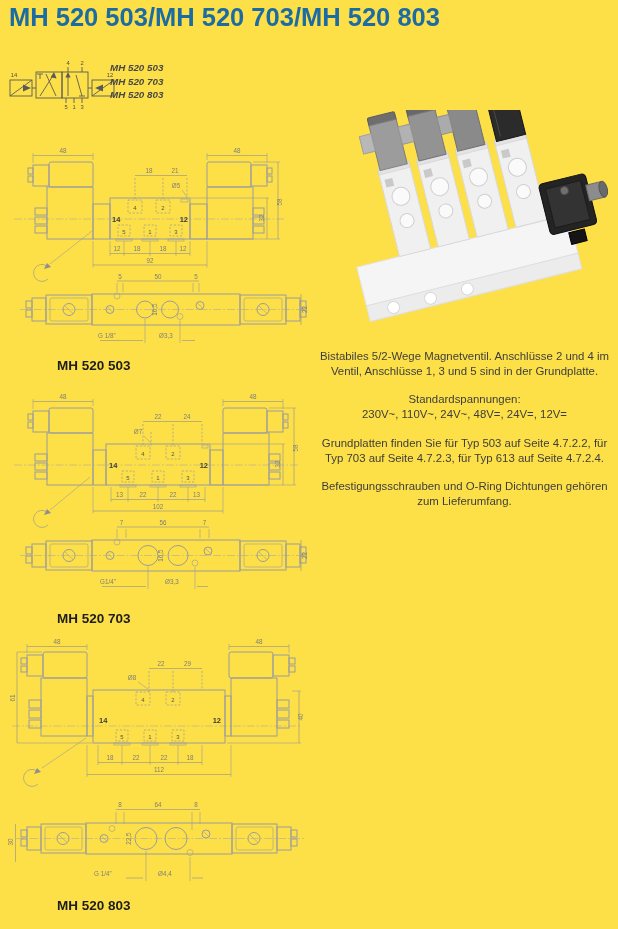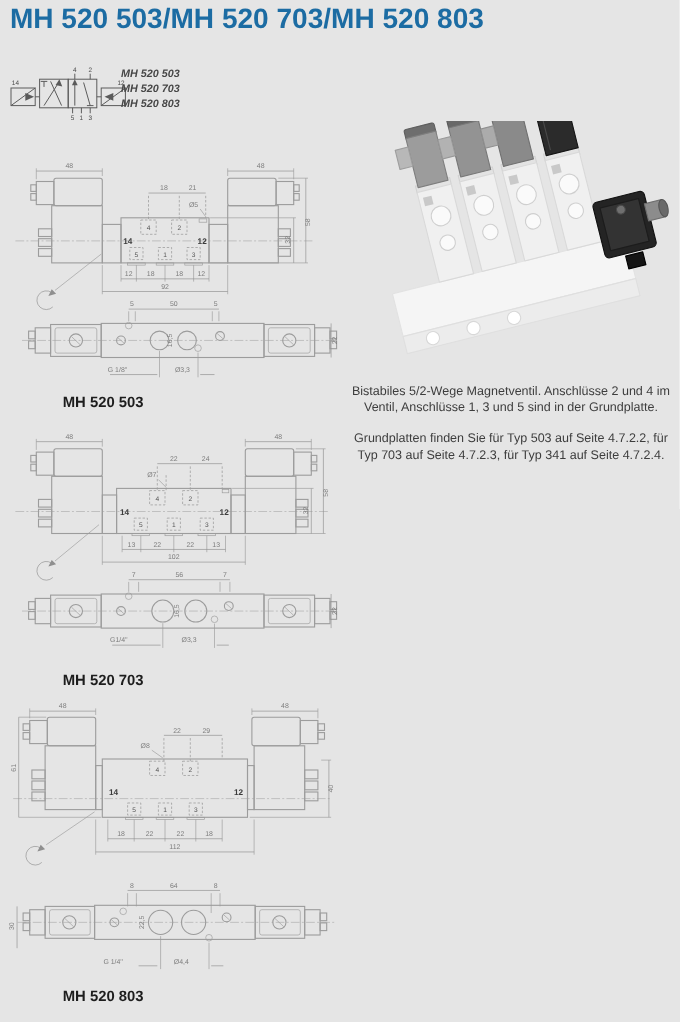--- a/index.html
+++ b/index.html
@@ -1,16 +1,16 @@
 <!DOCTYPE html>
 <html><head>
 <meta charset="utf-8">
 <style>
   html,body{margin:0;padding:0;background:#fff;}
-  .page{position:relative;width:618px;height:929px;background:#e5e5e5;overflow:hidden;
+  .page{position:relative;width:618px;height:929px;background:#fde047;overflow:hidden;
         font-family:"Liberation Sans",sans-serif;}
   .title{position:absolute;left:9px;top:3px;font-size:25.5px;font-weight:bold;color:#1c6ca3;white-space:nowrap;}
   .variants{position:absolute;left:110px;top:61px;font-style:italic;font-weight:bold;
             font-size:9.8px;color:#474747;line-height:13.5px;}
   .cap{position:absolute;font-weight:bold;font-size:13.5px;color:#1d1d1d;}
   .info{position:absolute;left:313px;top:349px;width:303px;font-size:11.4px;line-height:1.33;color:#3d3d3d;}
   .info p{margin:0 0 13px 0;white-space:pre-line;text-align:center;}
   
   .tdraw{position:absolute;}
   .tdraw rect,.tdraw line,.tdraw circle,.tdraw path{fill:none;stroke:#9c9c9c;stroke-width:1;}
@@ -538,16 +538,19 @@
         <circle cx="234" cy="104" r="4" fill="#6f6f6f" stroke="#4a4a4a"></circle>
         <rect x="256" y="104" width="16" height="16" fill="#8c8c8c" stroke="#6f6f6f"></rect>
         <ellipse cx="272" cy="112" rx="4" ry="8" fill="#6a6a6a" stroke="#565656"></ellipse>
         <rect x="228" y="146" width="16" height="12" fill="#151515" stroke="#000000"></rect>
       </g>
     </g>
   </svg>
 
   <div class="info">
     <p>Bistabiles 5/2-Wege Magnetventil. Anschlüsse 2 und 4 im Ventil, Anschlüsse 1, 3 und 5 sind in der Grundplatte.</p>
-    <p>Grundplatten finden Sie für Typ 503 auf Seite 4.7.2.2, für Typ 703 auf Seite 4.7.2.3, für Typ 341 auf Seite 4.7.2.4.</p>
+    <p>Standardspannungen:
+230V~, 110V~, 24V~, 48V=, 24V=, 12V=</p>
+    <p>Grundplatten finden Sie für Typ 503 auf Seite 4.7.2.2, für Typ 703 auf Seite 4.7.2.3, für Typ 613 auf Seite 4.7.2.4.</p>
+    <p>Befestigungsschrauben und O-Ring Dichtungen gehören zum Lieferumfang.</p>
   </div>
 
 </div>
 
 </body></html>

